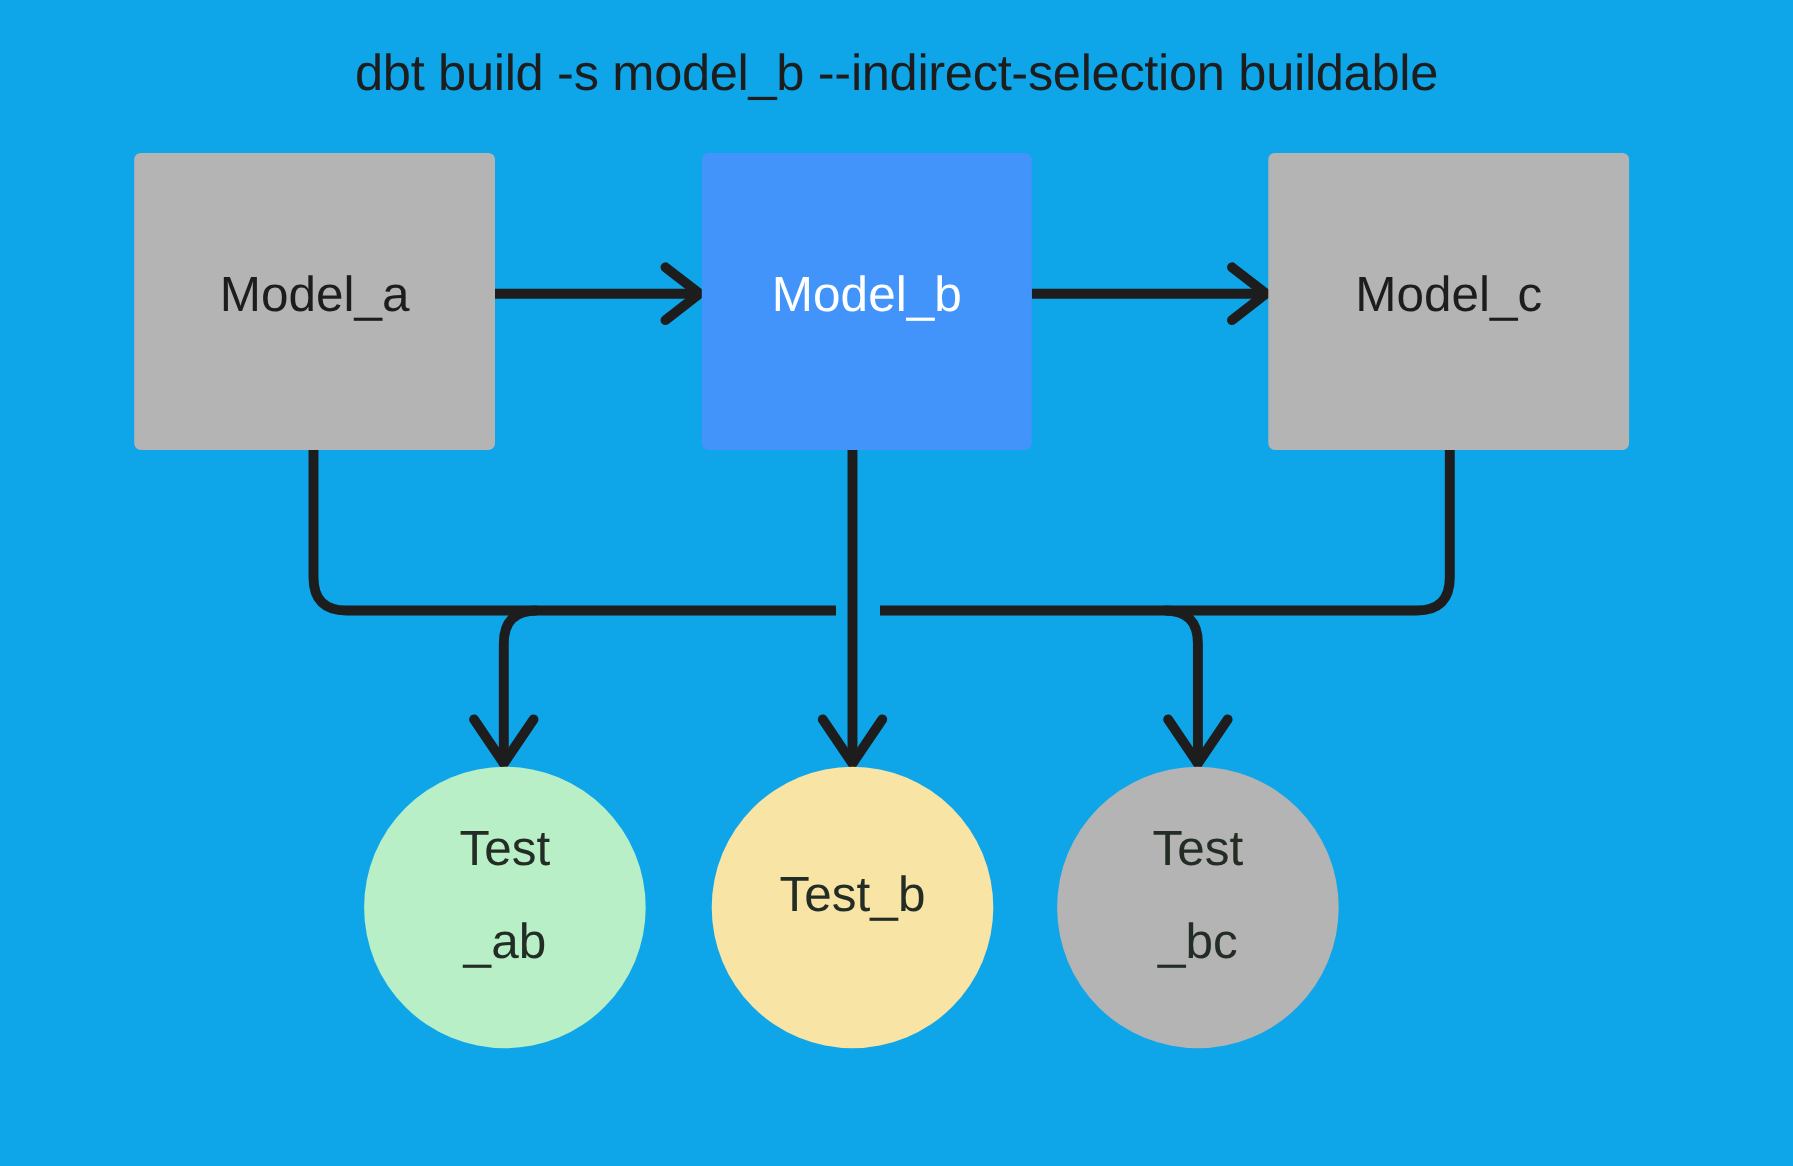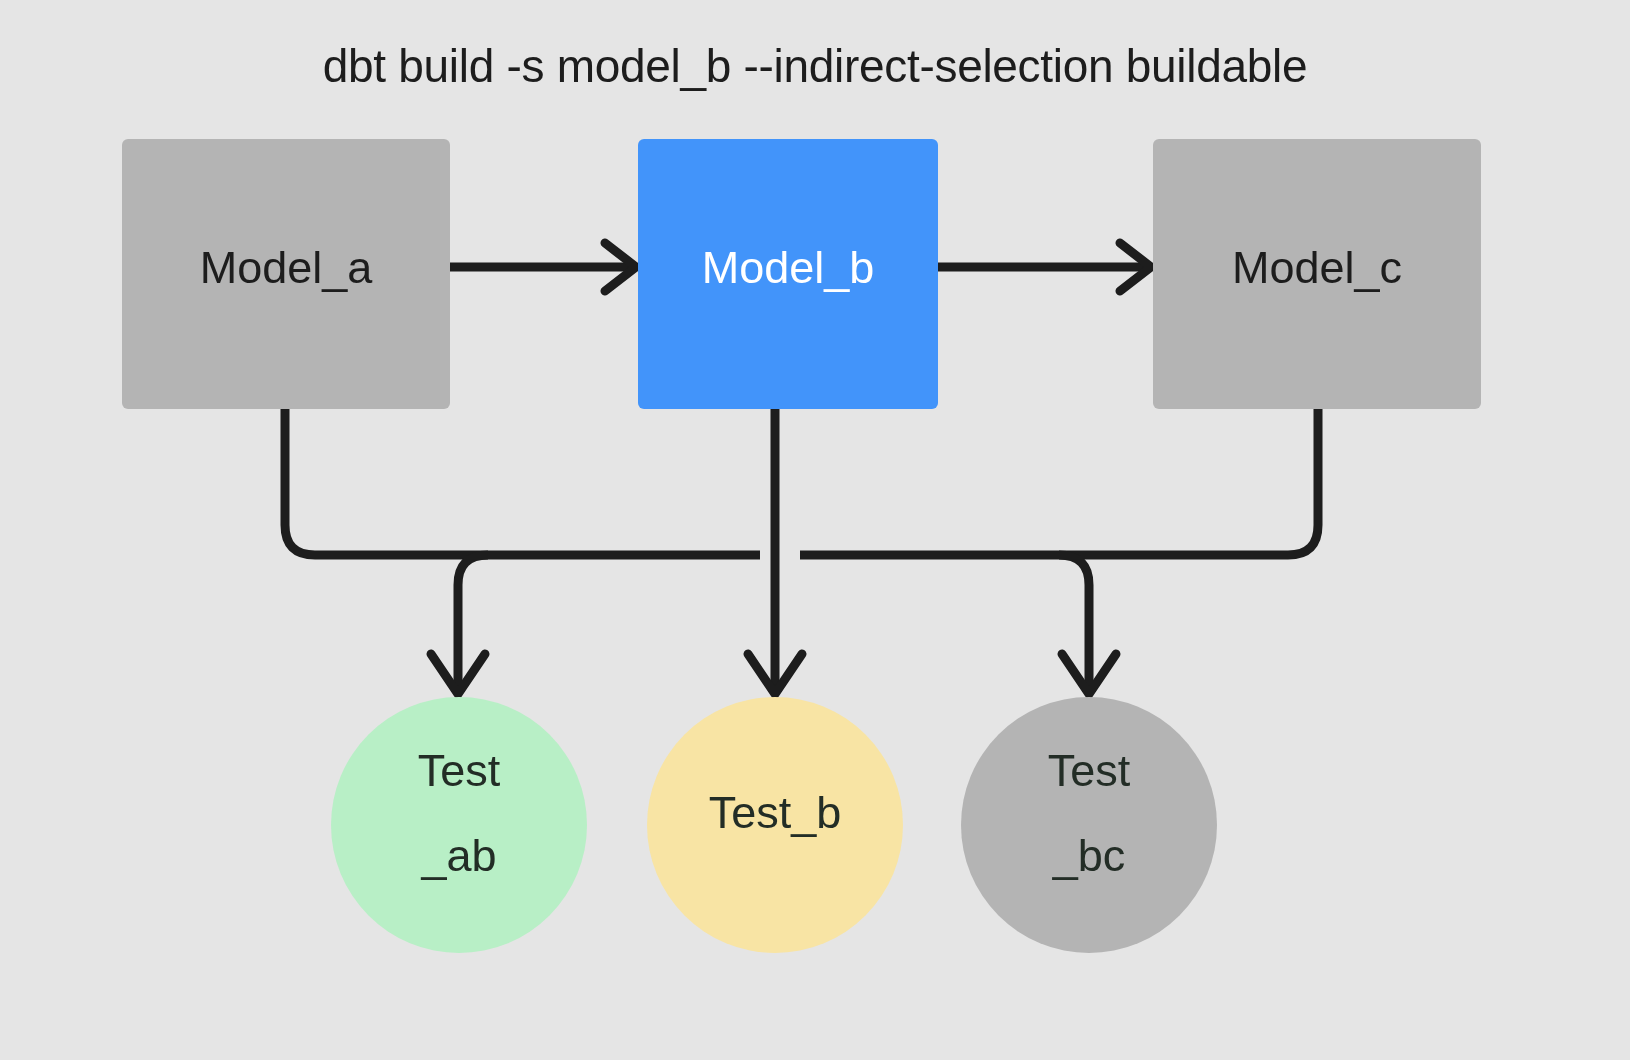--- a/index.html
+++ b/index.html
@@ -10,21 +10,21 @@
   body {
     width: 1630px;
     height: 1060px;
     font-family: "Liberation Sans", sans-serif;
     overflow: hidden;
   }
   #diagram-root {
     position: relative;
     width: 1630px;
     height: 1060px;
-    background: #e5e5e5;
+    background: #0ea5e9;
   }
   svg.canvas {
     position: absolute;
     top: 0;
     left: 0;
     width: 1630px;
     height: 1060px;
     display: block;
   }
   .title-text {

